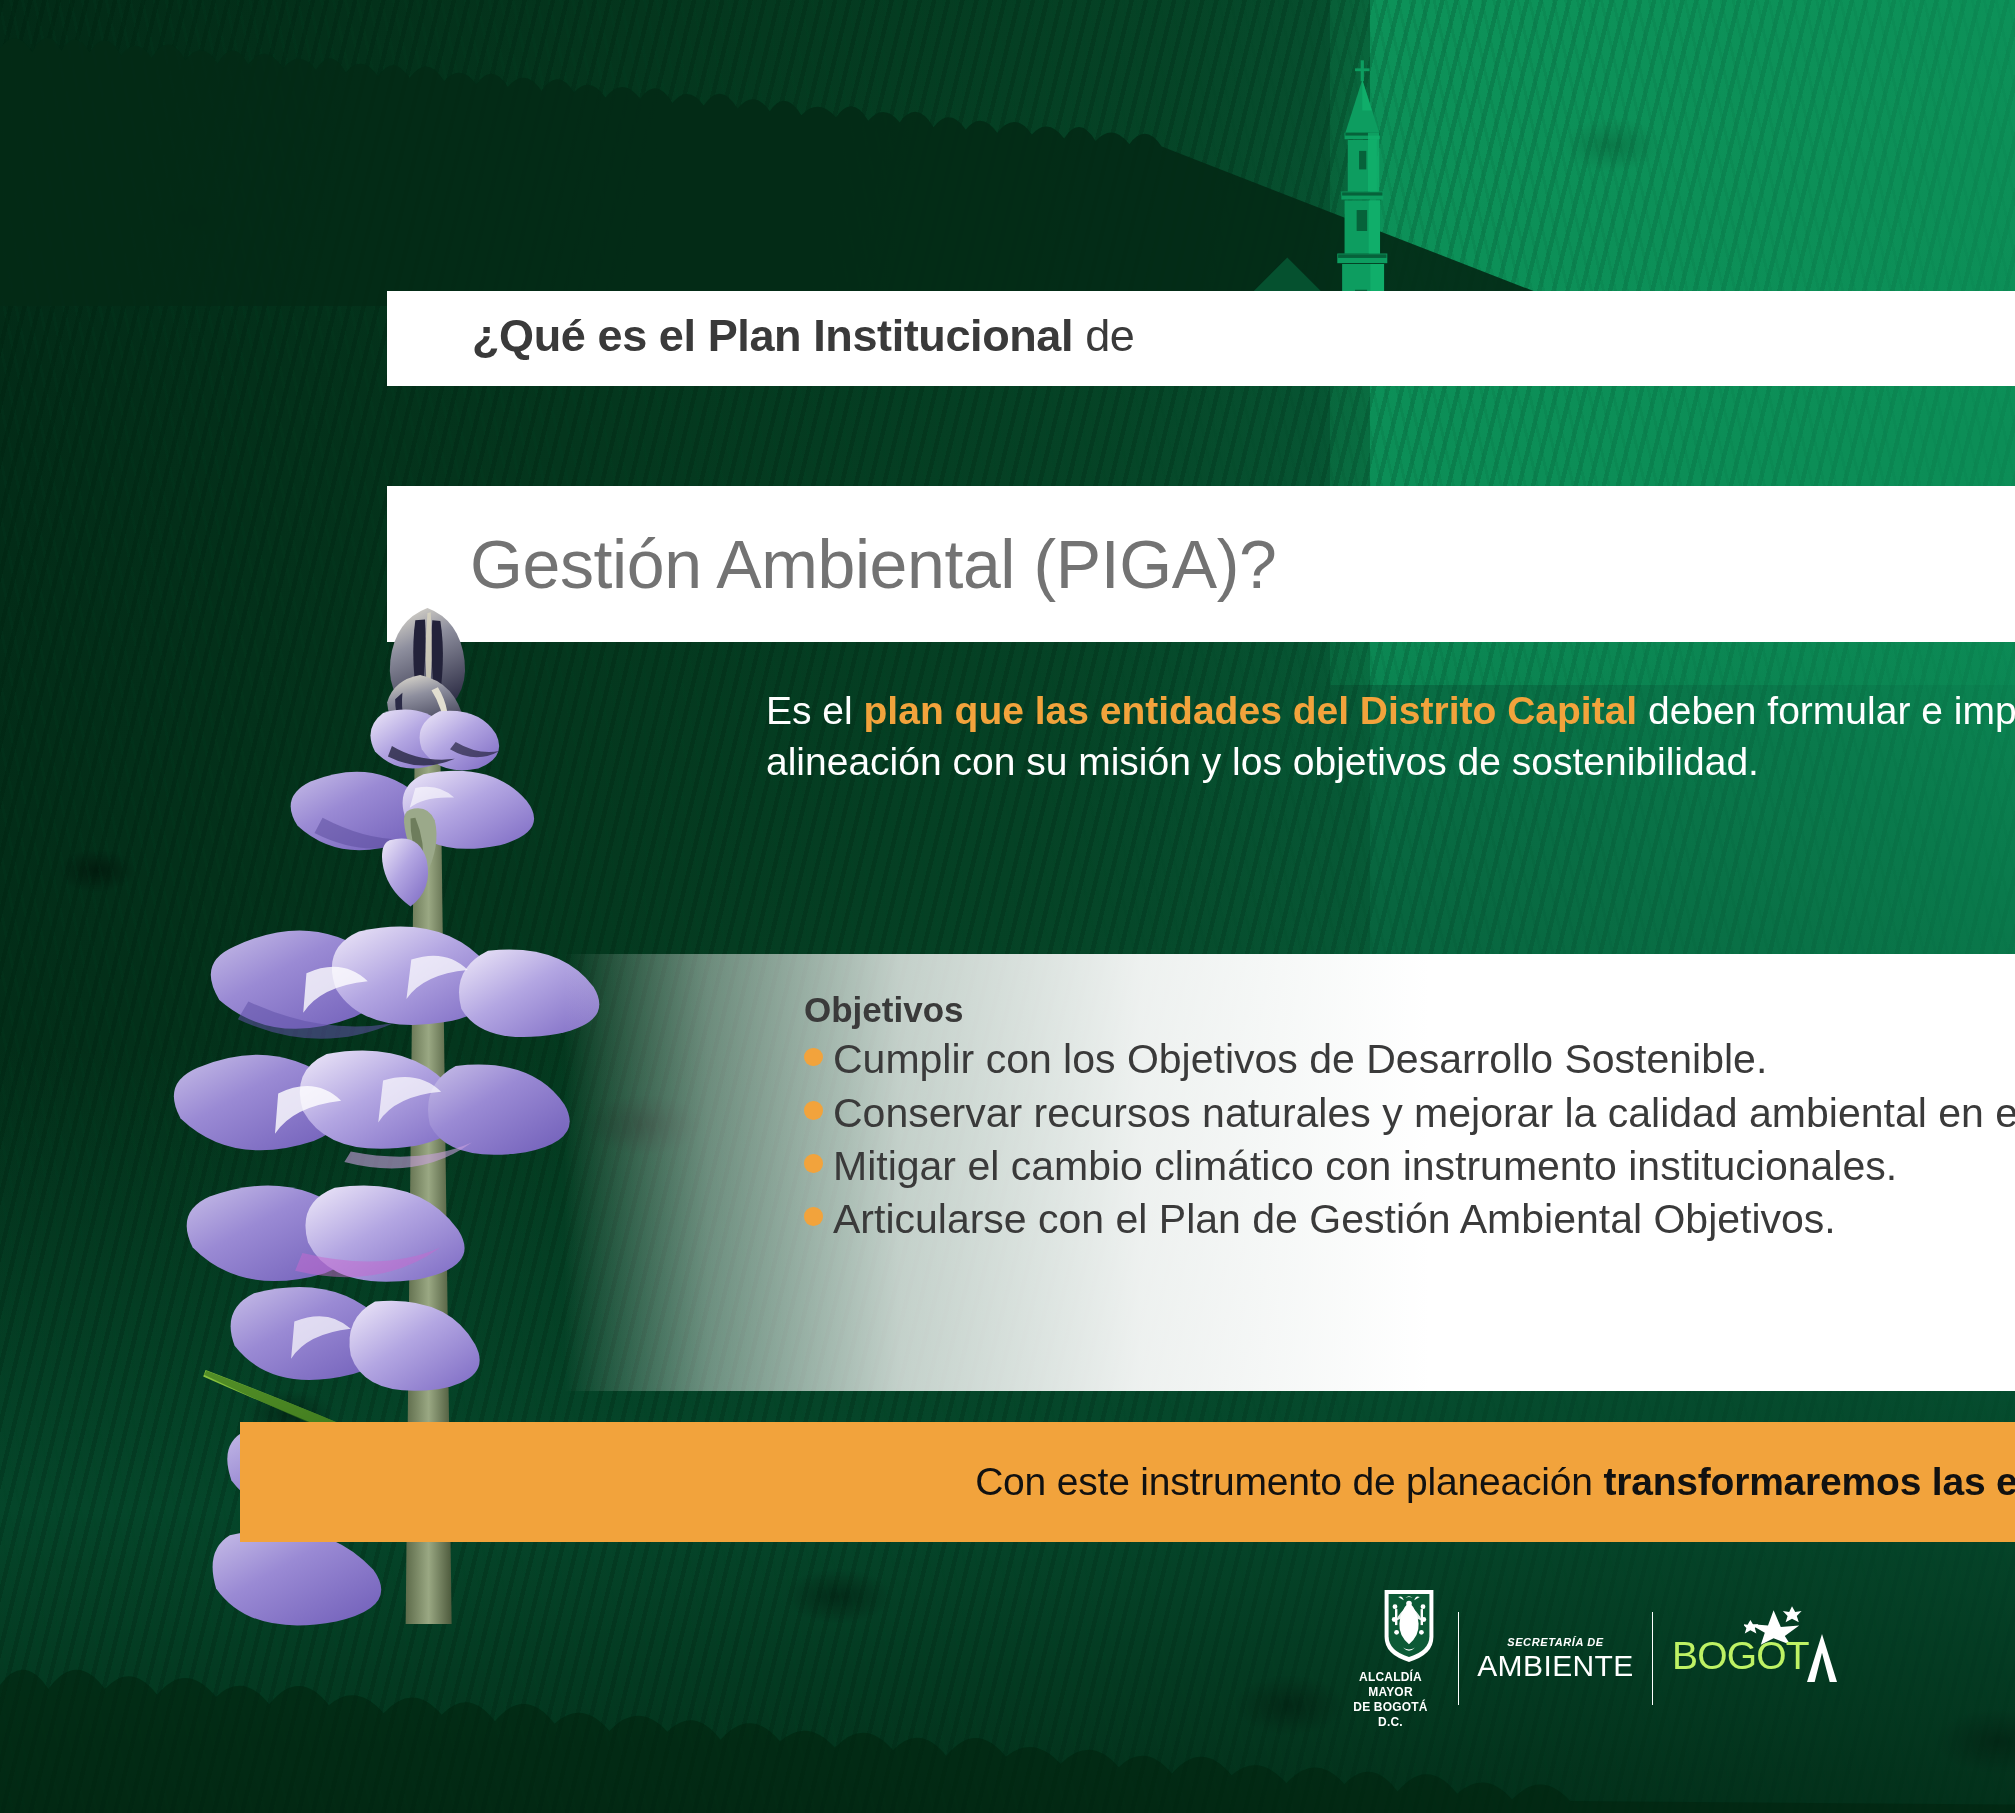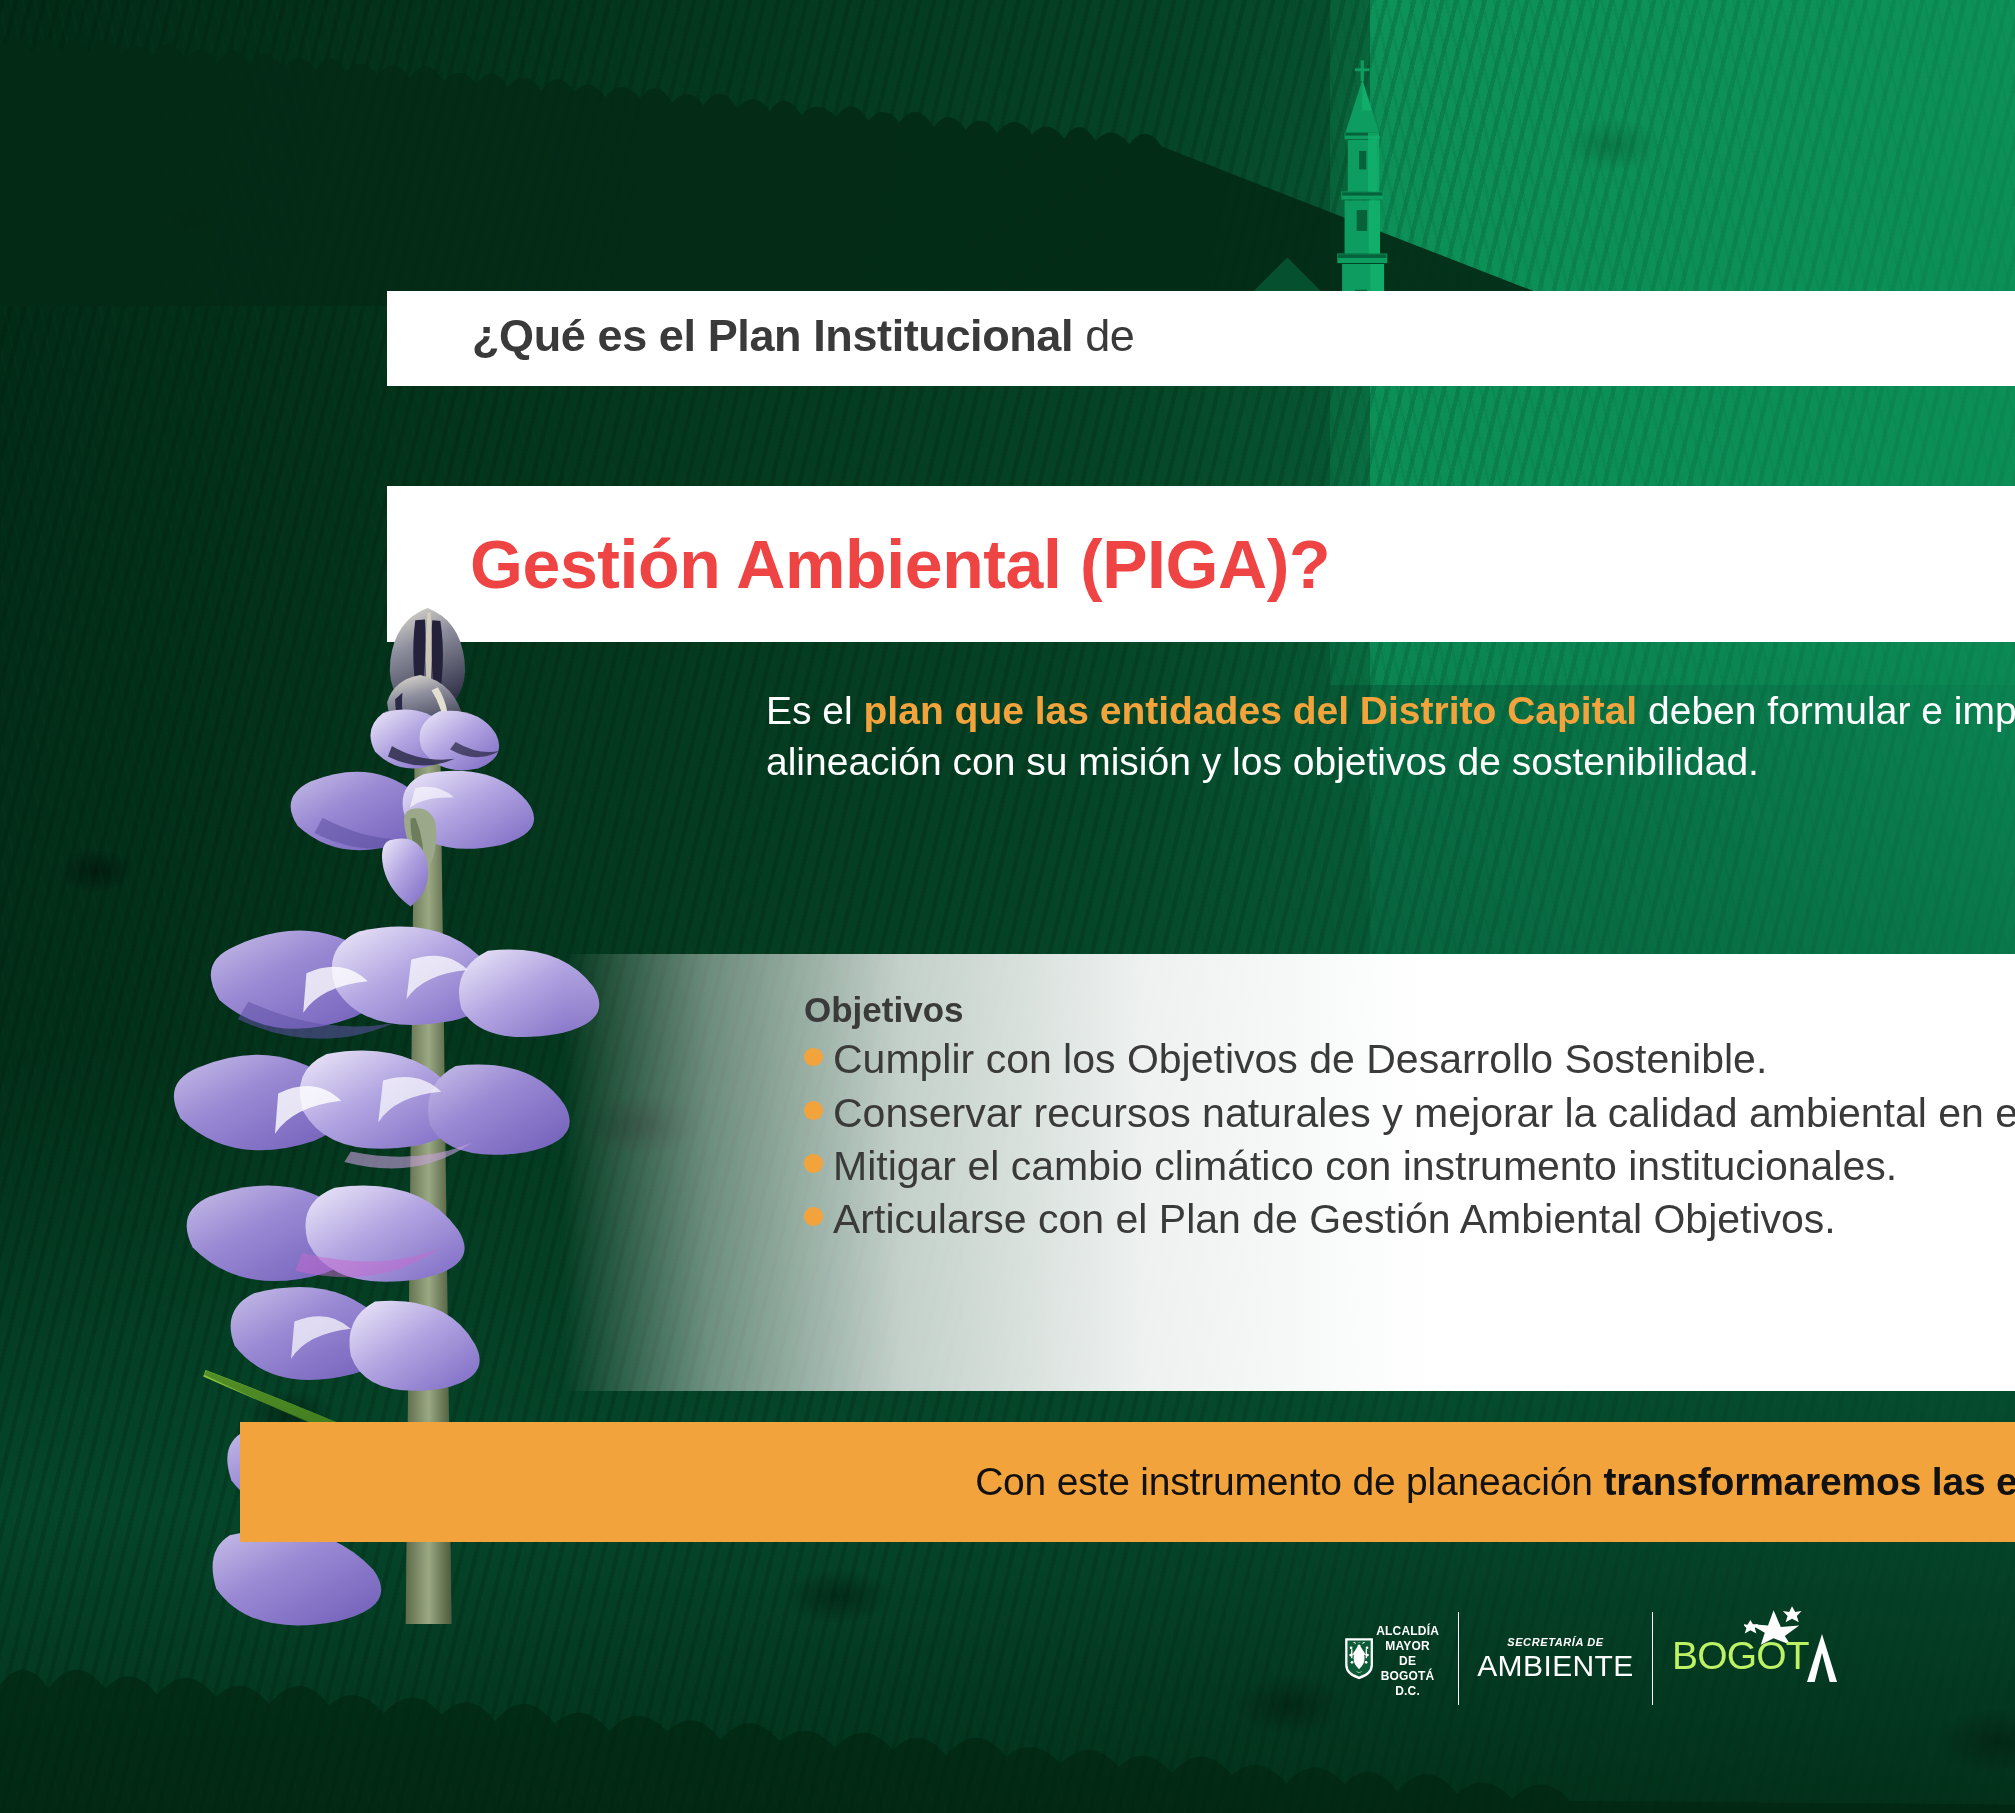--- a/index.html
+++ b/index.html
@@ -69,21 +69,21 @@
   .title-box{
     position:absolute; background:#ffffff; display:flex; align-items:center;
     padding-left:85px; white-space:nowrap; overflow:hidden;
   }
   #title-box-1{ left:387px; top:291px; width:2321px; height:95px; }
   #title-box-2{ left:387px; top:486px; width:1969px; height:156px; padding-left:83px; }
   .t1{ font-size:45px; line-height:1; color:#3a3a3a; letter-spacing:-0.4px; }
   .t1 .strong{ font-weight:700; }
   .t1 .light{ font-weight:400; }
   #title-box-1 .t1{ position:relative; top:-3.2px; }
-  .t2{ font-size:68px; line-height:1; color:#ef4444; font-weight:700; letter-spacing:-0.4px; }
+  .t2{ font-size:68px; line-height:1; color:#737373; font-weight:400; letter-spacing:-0.4px; }
 
   
   #intro{
     position:absolute; left:766px; top:685px; width:2176px;
     color:#ffffff; font-size:39px; line-height:1.32; font-weight:400;
   }
   #intro .hl{ color:#f2a33c; font-weight:700; }
 
   
   #objectives-panel{
@@ -111,21 +111,21 @@
     background:#f2a33c; display:flex; align-items:center; justify-content:center;
   }
   .cta-text{ font-size:39px; color:#111111; font-weight:400; letter-spacing:-0.2px; }
   .cta-text .b{ font-weight:700; }
 
   
   #footer{
     position:absolute; left:1342px; top:1594px; width:572px; height:129px;
     display:flex; align-items:center; gap:0;
   }
-  .f-shield{ width:97px; display:flex; align-items:center; }
+  .f-shield{ width:97px; display:flex; flex-direction:column; align-items:flex-end; }
   .f-shield-lines{ margin-top:6.4px; text-align:center; color:#fff;
                    font-size:12px; font-weight:700; line-height:1.25; letter-spacing:0.2px; }
   .f-divider{ width:1.2px; height:93px; background:#ffffff; margin:0 18.5px; }
   .f-sec{ text-align:center; color:#ffffff; }
   .f-sec-top{ font-size:11px; font-weight:700; letter-spacing:0.6px;font-style:italic; }
   .f-sec-bot{ font-size:30px; font-weight:400; letter-spacing:0.4px; line-height:1.05; margin-top:2.4px; }
   .f-bogota{ position:relative; width:161px; height:93px; }
 </style>
 </head>
 <body>

